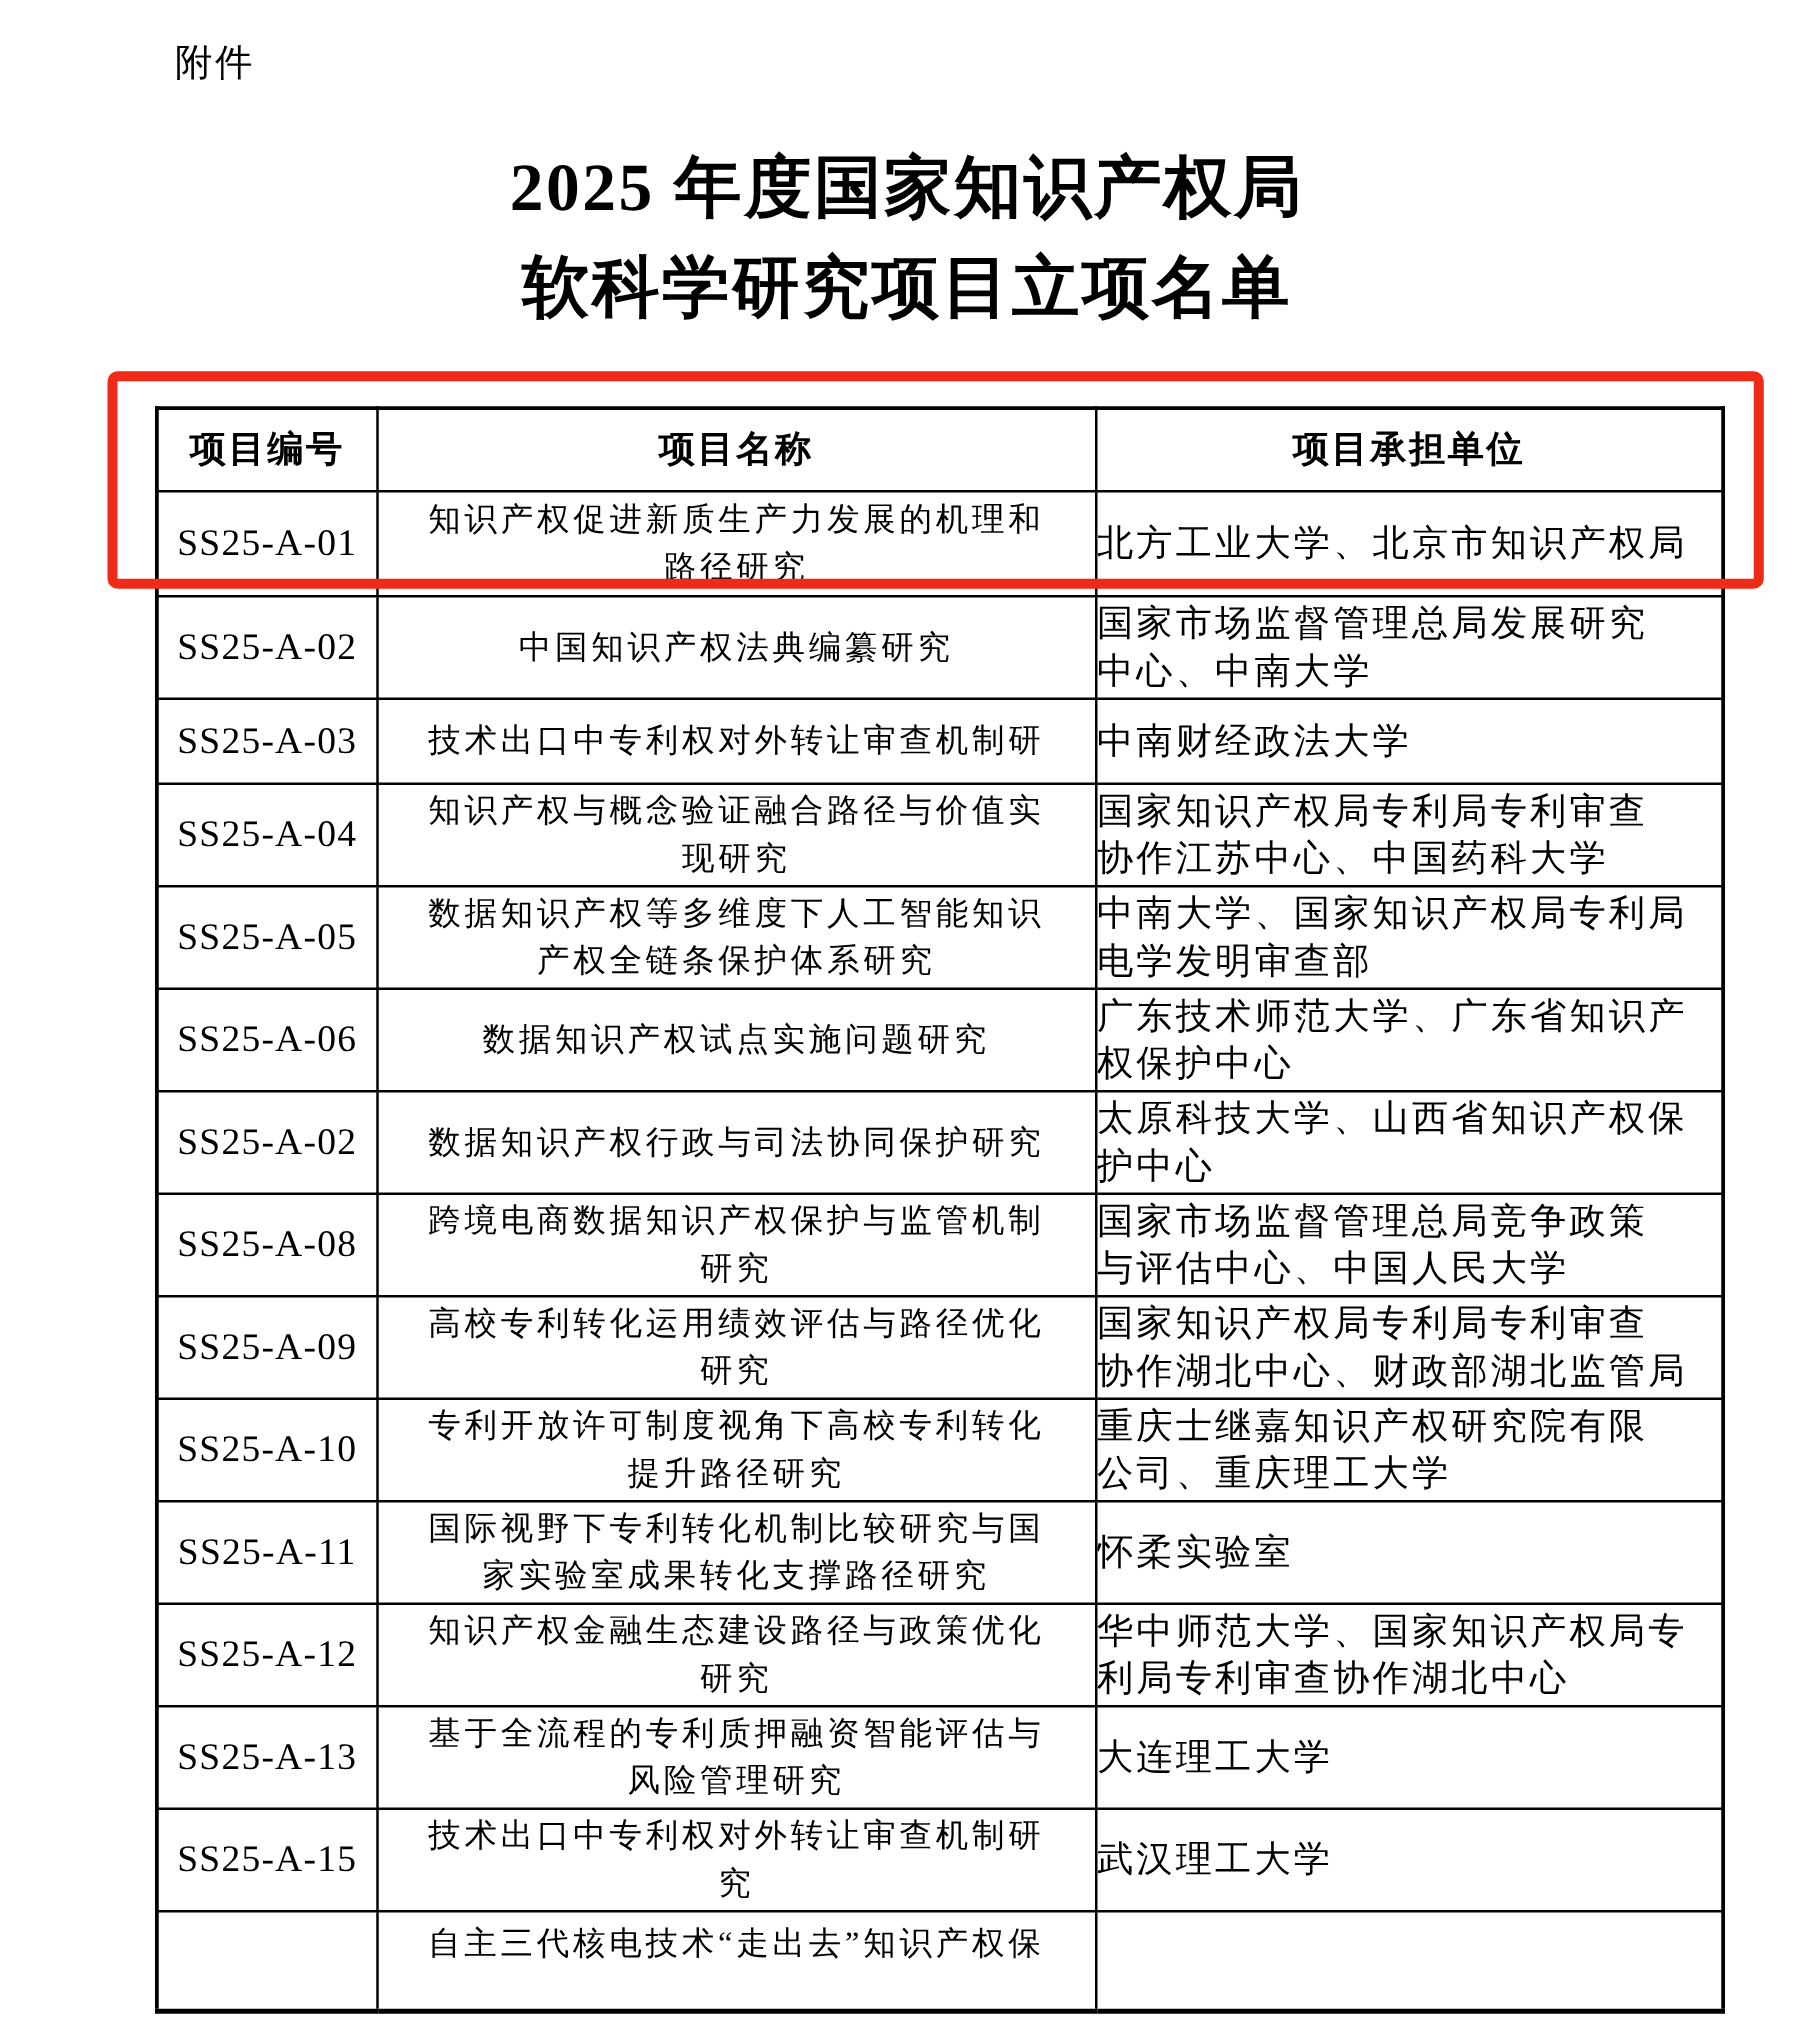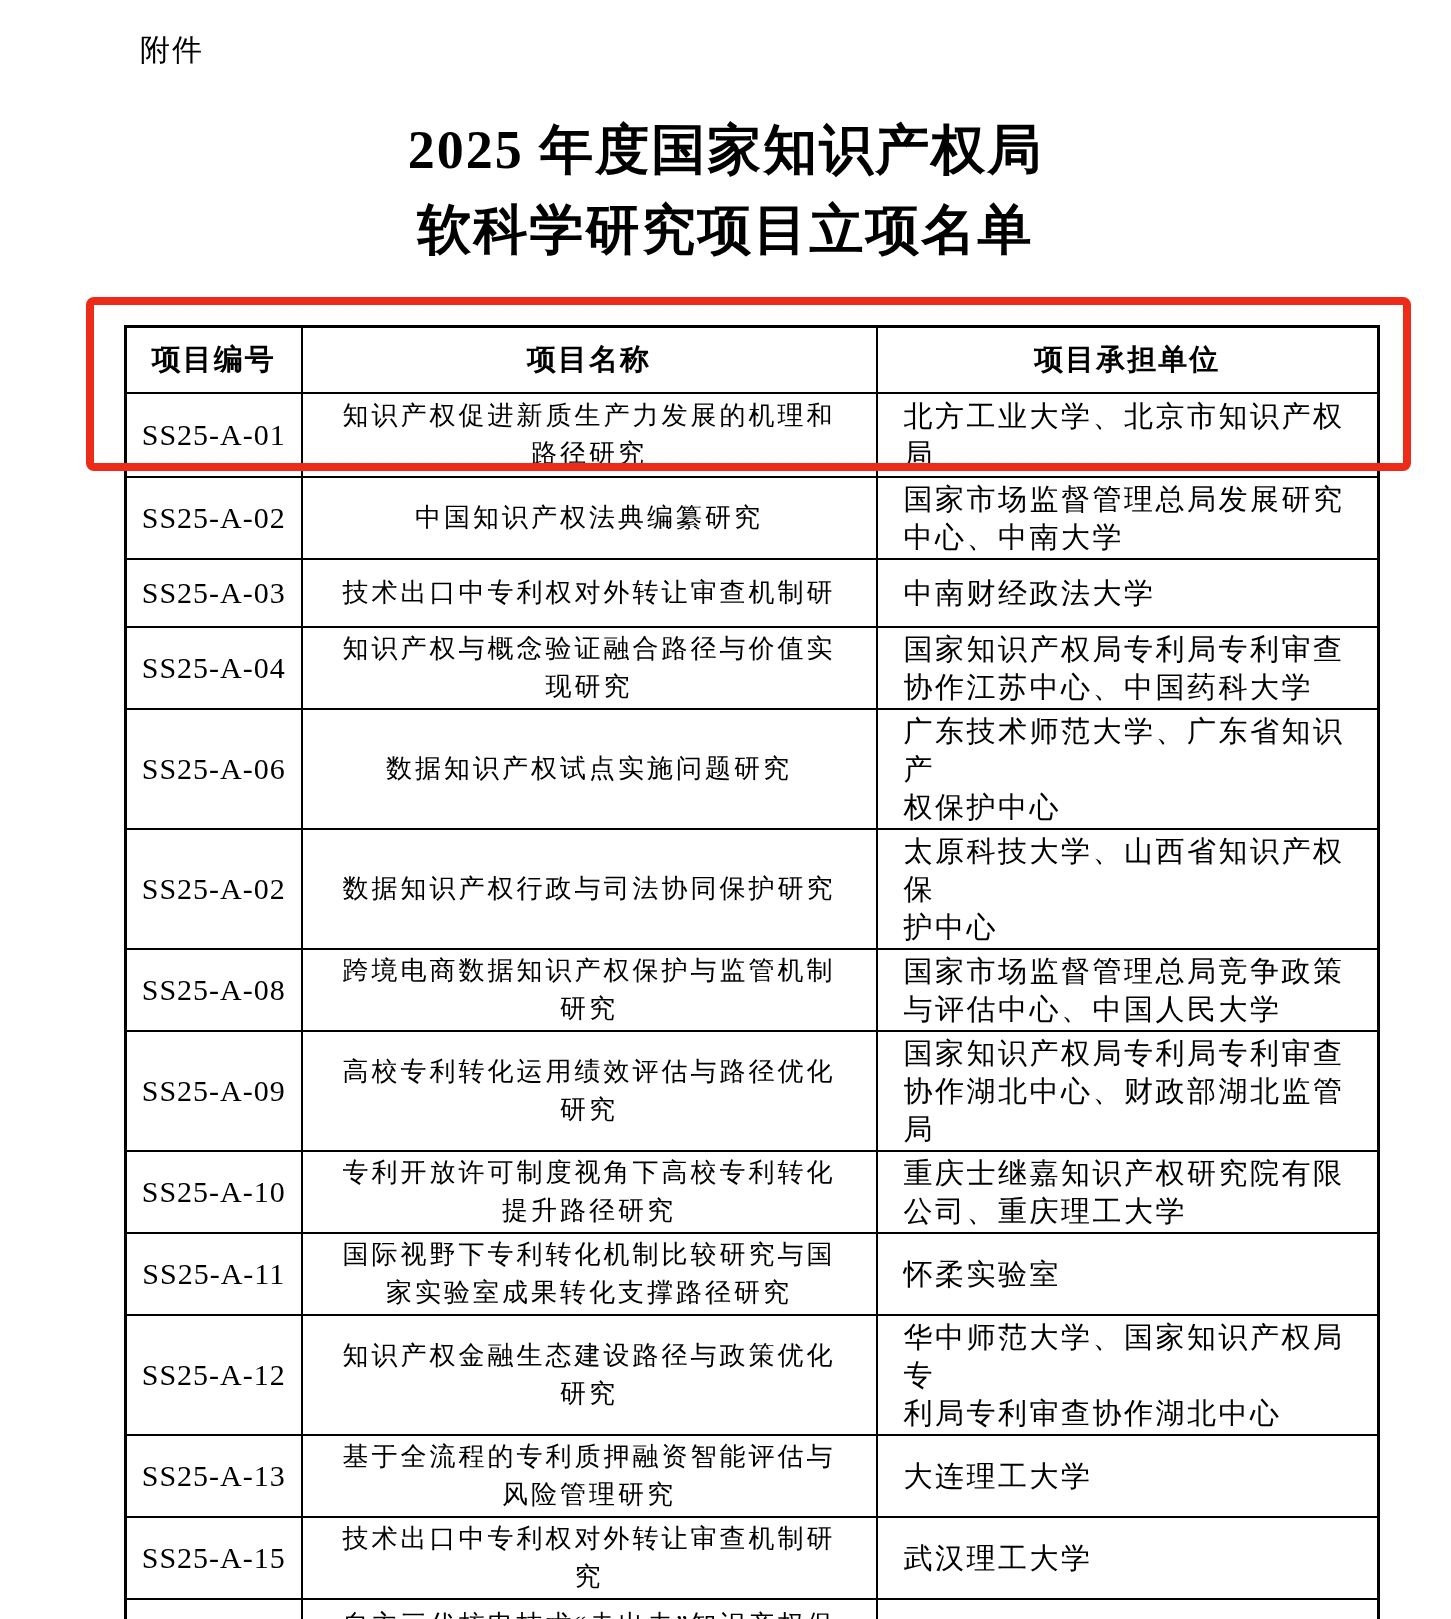--- a/index.html
+++ b/index.html
@@ -80,21 +80,21 @@
     font-size: 26px;
     line-height: 38px;
     letter-spacing: 3px;
     padding: 2px 8px;
   }
   td.cell-org {
     text-align: left;
     font-size: 29px;
     line-height: 38px;
     letter-spacing: 2.5px;
-    padding: 2px 10px 2px 26px;
+    padding: 2px 10px 2px 0;
   }
   .highlight-box {
     position: absolute;
     left: 86px;
     top: 297px;
     width: 1309px;
     height: 158px;
     border: 8px solid #ed2b18;
     border-radius: 8px;
     z-index: 10;
@@ -145,20 +145,27 @@
     <td class="cell-org">中南财经政法大学</td>
   </tr>
         <tr>
     <td class="cell-id">SS25-A-04</td>
     <td class="cell-name">知识产权与概念验证融合路径与价值实
 现研究</td>
     <td class="cell-org">国家知识产权局专利局专利审查
 协作江苏中心、中国药科大学</td>
   </tr>
         <tr>
+    <td class="cell-id">SS25-A-05</td>
+    <td class="cell-name">数据知识产权等多维度下人工智能知识
+产权全链条保护体系研究</td>
+    <td class="cell-org">中南大学、国家知识产权局专利局
+电学发明审查部</td>
+  </tr>
+        <tr>
     <td class="cell-id">SS25-A-06</td>
     <td class="cell-name">数据知识产权试点实施问题研究</td>
     <td class="cell-org">广东技术师范大学、广东省知识产
 权保护中心</td>
   </tr>
         <tr>
     <td class="cell-id">SS25-A-02</td>
     <td class="cell-name">数据知识产权行政与司法协同保护研究</td>
     <td class="cell-org">太原科技大学、山西省知识产权保
 护中心</td>

